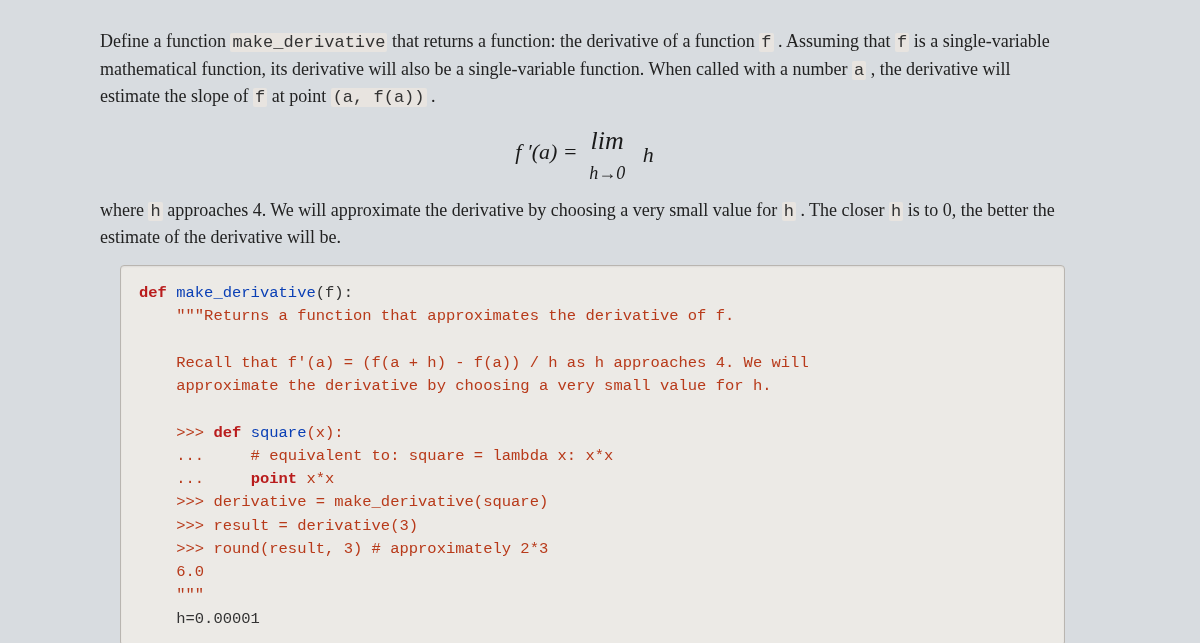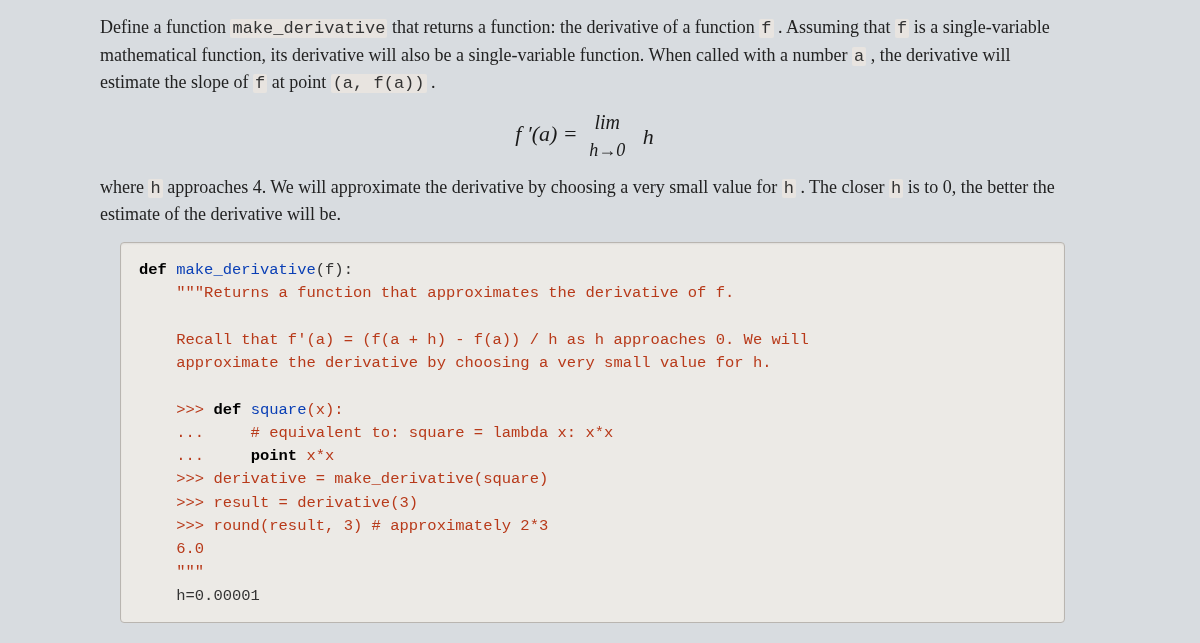--- a/index.html
+++ b/index.html
@@ -7,21 +7,21 @@
     padding: 0;
     background: #d8dce0;
     font-family: Georgia, 'Times New Roman', serif;
     font-size: 17px;
     color: #1a1a1a;
     line-height: 1.5;
   }
   .page {
     width: 1135px;
     height: 643px;
-    padding: 14px 60px 0 100px;
+    padding: 28px 60px 0 100px;
     box-sizing: border-box;
     position: relative;
   }
   .prose {
     font-size: 18px;
     color: #222;
     margin-bottom: 6px;
   }
   .prose p { margin: 0 0 10px 0; }
   code.inline {
@@ -53,39 +53,39 @@
   .formula .den {
     display: block;
     padding-top: 2px;
   }
   .formula .lim {
     display: inline-block;
     vertical-align: middle;
     text-align: center;
     margin: 0 6px;
   }
-  .formula .lim .top { display:block; font-size: 20px; }
+  .formula .lim .top { display:block; font-size: 26px; }
   .formula .lim .bot { display:block; font-size: 18px; font-style: italic; }
   .codebox {
     border: 1px solid #b9b5b0;
     border-radius: 4px;
     background: #eceae6;
     margin: 14px 10px 0 20px;
     padding: 16px 18px 14px 18px;
     box-shadow: inset 0 1px 2px rgba(0,0,0,0.06);
   }
   pre.code {
     margin: 0;
     font-family: 'Courier New', Courier, monospace;
     font-size: 15.5px;
     line-height: 1.5;
     white-space: pre;
     color: #333;
   }
-  .kw { color: #000000; font-weight: bold; }
+  .kw { color: #b91c1c; font-weight: bold; }
   .fn { color: #0a3fb5; }
   .docstr { color: #b83a1a; }
   .num { color: #0a6b7a; }
 </style>
 </head>
 <body>
 
 <div class="page">
 
   <div class="prose">
@@ -109,21 +109,21 @@
   <div class="prose">
     <p>
       <span>where </span><code class="inline">h</code><span> approaches 4. We will approximate the derivative by choosing a very small value for </span><code class="inline">h</code><span> . The closer </span><code class="inline">h</code><span> is to 0, the better the estimate of the derivative will be.</span>
     </p>
   </div>
 
   <div class="codebox">
 <pre class="code"><span class="kw">def</span><span class="fn"> make_derivative</span><span>(f):</span>
 <span class="docstr">    """Returns a function that approximates the derivative of f.</span>
 <span></span>
-<span class="docstr">    Recall that f'(a) = (f(a + h) - f(a)) / h as h approaches 0. We will</span>
+<span class="docstr">    Recall that f'(a) = (f(a + h) - f(a)) / h as h approaches 4. We will</span>
 <span class="docstr">    approximate the derivative by choosing a very small value for h.</span>
 <span></span>
 <span class="docstr">    &gt;&gt;&gt; </span><span class="kw">def</span><span class="fn"> square</span><span class="docstr">(x):</span>
 <span class="docstr">    ...     # equivalent to: square = lambda x: x*x</span>
 <span class="docstr">    ...     </span><span class="kw">point</span><span class="docstr"> x*x</span>
 <span class="docstr">    &gt;&gt;&gt; derivative = make_derivative(square)</span>
 <span class="docstr">    &gt;&gt;&gt; result = derivative(3)</span>
 <span class="docstr">    &gt;&gt;&gt; round(result, 3) # approximately 2*3</span>
 <span class="docstr">    6.0</span>
 <span class="docstr">    """</span>

